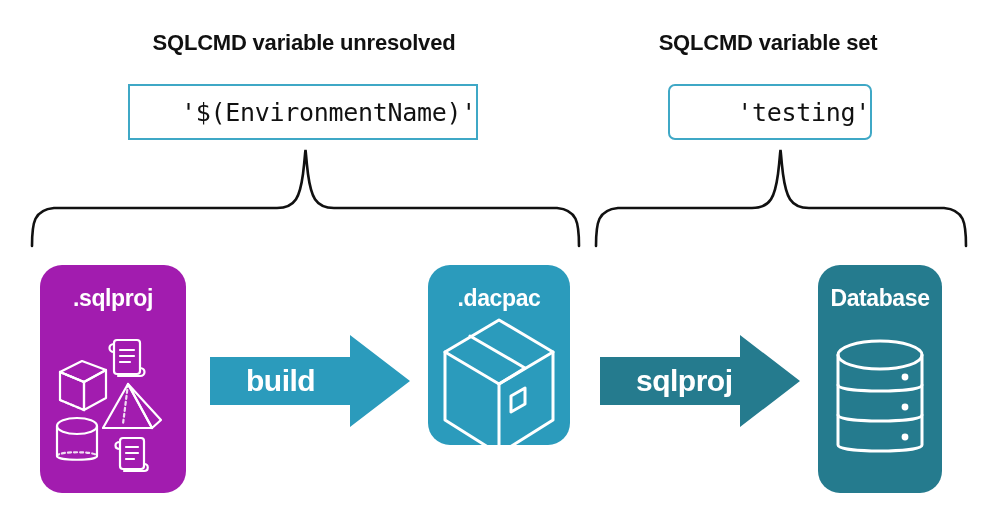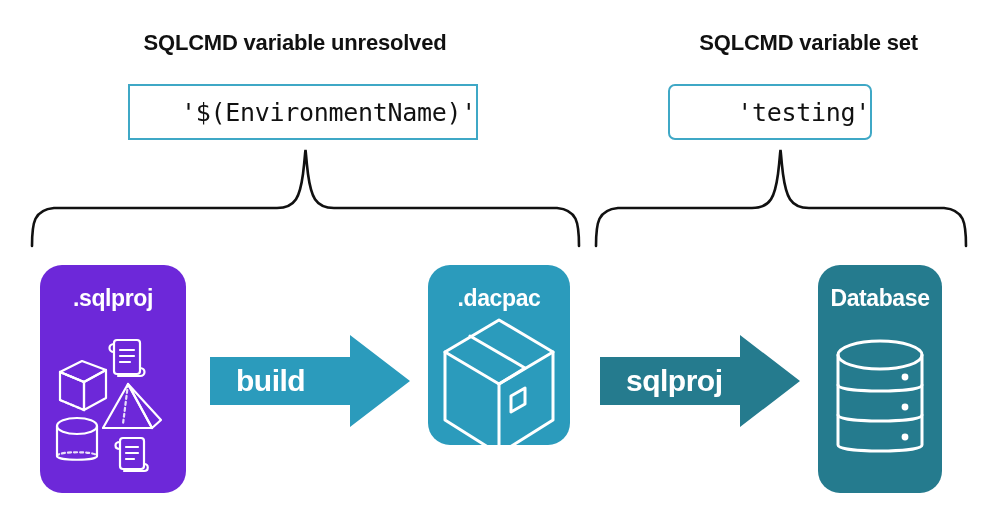--- a/index.html
+++ b/index.html
@@ -82,33 +82,33 @@
     left: 0;
     top: 0;
     width: 100%;
     height: 100%;
     display: flex;
     align-items: center;
     font-family: "Liberation Sans", sans-serif;
     font-weight: bold;
     font-size: 30px;
     color: #ffffff;
-    padding-left: 26px;
+    padding-left: 36px;
     box-sizing: border-box;
     letter-spacing: -0.5px;
   }
 </style>
 </head>
 <body>
 
 <div id="canvas">
 
-  <div class="abs section-title" style="left:95px; top:30px; width:400px;">SQLCMD variable unresolved</div>
-
-  <div class="abs section-title" style="left:618px; top:30px; width:300px;text-align:right;">SQLCMD variable set</div>
+  <div class="abs section-title" style="left:104px; top:30px; width:400px;">SQLCMD variable unresolved</div>
+
+  <div class="abs section-title" style="left:618px; top:30px; width:300px;">SQLCMD variable set</div>
 
   <div class="abs code-box" style="left:128px; top:84px; width:350px; height:56px;">
     <span>'$(EnvironmentName)'</span>
   </div>
 
   <div class="abs code-box" style="left:668px; top:84px; width:204px; height:56px;border-radius:7px;">
     <span>'testing'</span>
   </div>
 
   <svg class="abs brace-svg" style="left:28px; top:148px;" width="555" height="100" viewBox="0 0 555 100">
@@ -128,21 +128,21 @@
              C 4 74, 6 62, 26 60
              L 160 60
              C 179 60, 183 48, 186 26
              C 188 10, 188 4, 188.5 2
              C 189 4, 189 10, 191 26
              C 194 48, 198 60, 217 60
              L 352 60
              C 372 62, 374 74, 374 98" fill="none" stroke="#111111" stroke-width="2.6" stroke-linecap="round"></path>
   </svg>
 
-  <div class="abs stage-box" style="left:40px; top:265px; width:146px; height:228px; background:#6d28d9;">
+  <div class="abs stage-box" style="left:40px; top:265px; width:146px; height:228px; background:#a21caf;">
     <div class="stage-label">.sqlproj</div>
     <div class="stage-art">
       <svg width="130" height="150" viewBox="0 0 130 150" fill="none" stroke="#ffffff" stroke-width="2.2" stroke-linejoin="round" stroke-linecap="round">
 
         <g>
           <path d="M 12 44 L 34 33 L 58 42 L 36 54 Z"></path>
           <path d="M 12 44 L 12 72 L 36 82 L 36 54 Z"></path>
           <path d="M 36 54 L 58 42 L 58 70 L 36 82 Z"></path>
           <path d="M 12 44 L 36 54" stroke-dasharray="3 3" opacity="0.85"></path>
           <path d="M 12 72 L 36 82" stroke-dasharray="3 3" opacity="0.85"></path>

